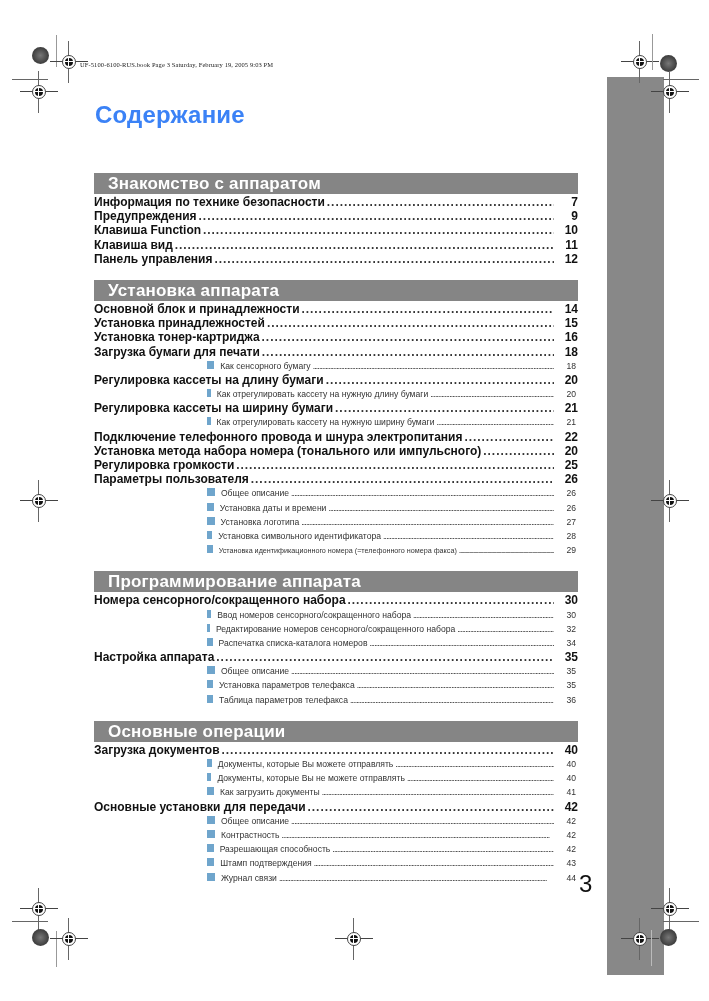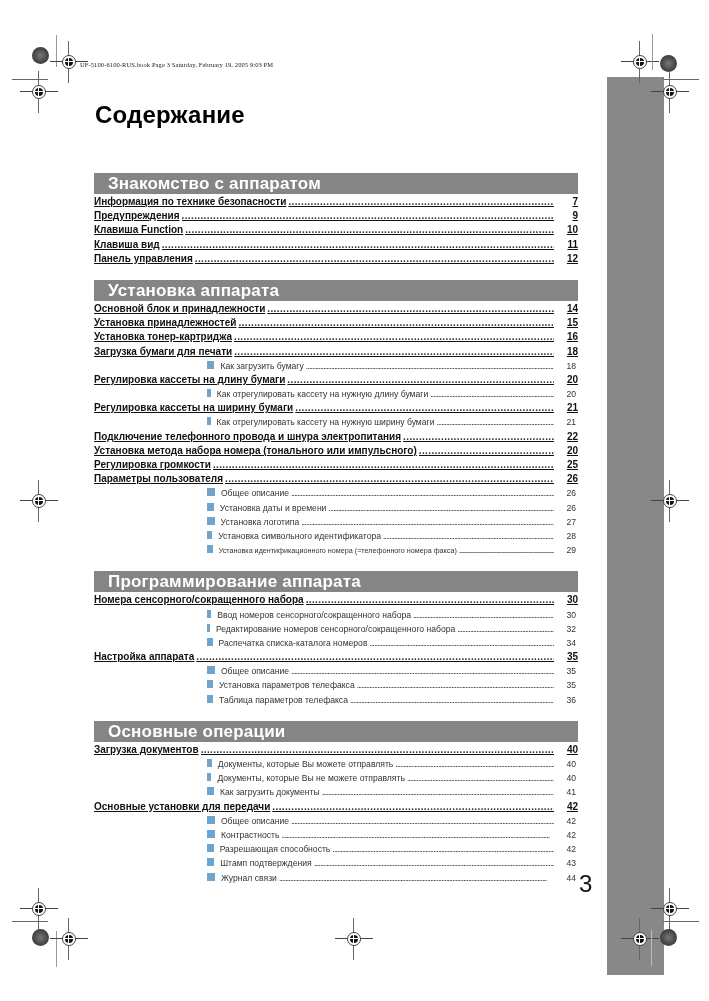--- a/index.html
+++ b/index.html
@@ -1,26 +1,26 @@
 <!DOCTYPE html>
 <html><head>
 <meta charset="utf-8">
 <style>
   html, body { margin:0; padding:0; }
   body { width:709px; height:1001px; position:relative; background:#ffffff; overflow:hidden;
          font-family:"Liberation Sans", sans-serif; color:#111; }
   .sidebar-bar { position:absolute; left:607px; top:77px; width:57px; height:898px; background:#888888; }
   .header-line { position:absolute; left:80px; top:61px; font-family:"Liberation Serif", serif; font-size:6.5px; color:#222; white-space:nowrap; letter-spacing:0.1px; }
-  .page-title { position:absolute; left:95px; top:101px; font-size:24px; font-weight:bold; color:#000000; letter-spacing:0.2px; }
+  .page-title { position:absolute; left:95px; top:101px; font-size:24px; font-weight:bold; color:#3b82f6; letter-spacing:0.2px; }
   .toc { position:absolute; left:94px; top:157px; width:484px; }
   .section-header { background:#858585; color:#fff; font-size:17px; font-weight:bold; height:21px; line-height:21px; padding-left:14px; margin-top:7px; margin-bottom:1px; letter-spacing:0.2px; }
   .section-header.first { margin-top:16px; }
   .section-gap { height:7px; }
   .row { display:flex; align-items:baseline; white-space:nowrap; }
-  .row.main { font-size:10px; font-weight:bold; height:14.2px; line-height:14.2px;text-decoration:underline; }
+  .row.main { font-size:12px; font-weight:bold; height:14.2px; line-height:14.2px; }
   .row.sub { font-size:8.6px; height:14.2px; line-height:14.2px; padding-left:113px; color:#333; }
   .row.sub.tiny { font-size:7.2px; }
   .row .label { flex:0 0 auto; }
   .row .dots { flex:1 1 auto; overflow:hidden; margin:0 2px; color:#333; }
   .row .dots::before { content:". . . . . . . . . . . . . . . . . . . . . . . . . . . . . . . . . . . . . . . . . . . . . . . . . . . . . . . . . . . . . . . . . . . . . . . . . . . . . . . . . . . . . . . . . . . . . . . . . . . . . . . . . . . . . . . . . . . . . . . . . . . . . . . . . . . . . . . . . . . . . . . . . . . . . . . . . . . . . . . . . . . . . . . . . ."; letter-spacing:-1.2px; }
   .row.sub .dots::before { letter-spacing:-1.6px; }
   .row .page { flex:0 0 auto; width:22px; text-align:right; }
   .row.sub .page { width:22px; font-size:8.6px; padding-right:2px; box-sizing:border-box; }
   .bullet { display:inline-block; width:8px; height:8px; background:#6fa5cc; margin-right:6px; position:relative; top:0px; }
   .page-number { position:absolute; left:579px; top:870px; font-size:24px; color:#111; }
@@ -172,21 +172,21 @@
       <span class="dots"></span>
       <span class="page">16</span>
     </div>
     <div class="row main">
       <span class="label">Загрузка бумаги для печати</span>
       <span class="dots"></span>
       <span class="page">18</span>
     </div>
     <div class="row sub">
       <span class="bullet"></span>
-      <span class="label">Как загрузить бумагу</span>
+      <span class="label">Как сенсорного бумагу</span>
       <span class="dots"></span>
       <span class="page">18</span>
     </div>
     <div class="row main">
       <span class="label">Регулировка кассеты на длину бумаги</span>
       <span class="dots"></span>
       <span class="page">20</span>
     </div>
     <div class="row sub">
       <span class="bullet"></span>

